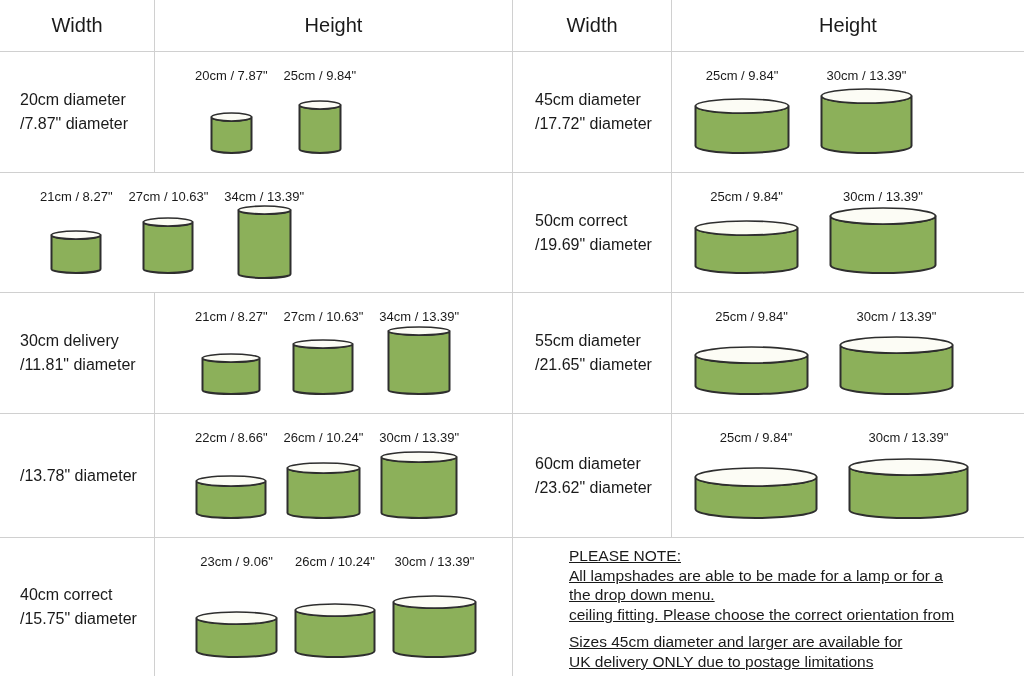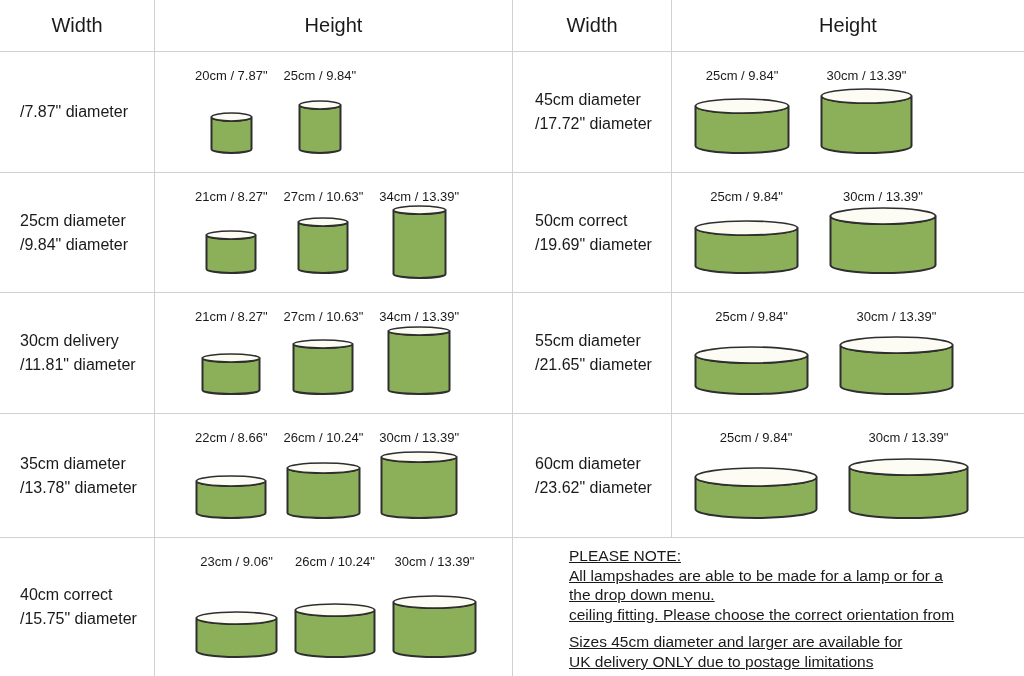--- a/index.html
+++ b/index.html
@@ -33,44 +33,41 @@
 <div class="sheet">
 
   <section class="size-table t0">
     <div class="thead">
       <div class="th th-width">Width</div>
       <div class="th th-height">Height</div>
     </div>
     <div class="tbody">
         <div class="trow" style="height: 121px;">
           <div class="cell-width">
+            <div class="wline">20cm diameter</div>
             <div class="wline">/7.87" diameter</div>
           </div>
           <div class="cell-height">
             <div class="shade">
               <div class="shade-label">20cm / 7.87"</div>
               <div class="shade-svg"><svg width="43" height="44" viewBox="0 0 43 44">
                   <path d="M 1.5 6 L 1.5 38 A 20 4 0 0 0 41.5 38 L 41.5 6 A 20 4 0 0 1 1.5 6 Z" fill="#8cb05a" stroke="#2e2e2e" stroke-width="2" stroke-linejoin="round"></path>
                   <ellipse cx="21.5" cy="6" rx="20" ry="4" fill="#fcfcf5" stroke="#2e2e2e" stroke-width="1.6"></ellipse>
                 </svg></div>
             </div>
             <div class="shade">
               <div class="shade-label">25cm / 9.84"</div>
               <div class="shade-svg"><svg width="44" height="56" viewBox="0 0 44 56">
                   <path d="M 1.5 6 L 1.5 50 A 20.5 4 0 0 0 42.5 50 L 42.5 6 A 20.5 4 0 0 1 1.5 6 Z" fill="#8cb05a" stroke="#2e2e2e" stroke-width="2" stroke-linejoin="round"></path>
                   <ellipse cx="22" cy="6" rx="20.5" ry="4" fill="#fcfcf5" stroke="#2e2e2e" stroke-width="1.6"></ellipse>
                 </svg></div>
             </div>
           </div>
         </div>
         <div class="trow" style="height: 120px;">
-          <div class="cell-width">
-            <div class="wline">25cm diameter</div>
-            <div class="wline">/9.84" diameter</div>
-          </div>
           <div class="cell-height">
             <div class="shade">
               <div class="shade-label">21cm / 8.27"</div>
               <div class="shade-svg"><svg width="52" height="46" viewBox="0 0 52 46">
                   <path d="M 1.5 6 L 1.5 40 A 24.5 4 0 0 0 50.5 40 L 50.5 6 A 24.5 4 0 0 1 1.5 6 Z" fill="#8cb05a" stroke="#2e2e2e" stroke-width="2" stroke-linejoin="round"></path>
                   <ellipse cx="26" cy="6" rx="24.5" ry="4" fill="#fcfcf5" stroke="#2e2e2e" stroke-width="1.6"></ellipse>
                 </svg></div>
             </div>
             <div class="shade">
               <div class="shade-label">27cm / 10.63"</div>
@@ -112,21 +109,20 @@
               <div class="shade-label">34cm / 13.39"</div>
               <div class="shade-svg"><svg width="64" height="71" viewBox="0 0 64 71">
                   <path d="M 1.5 6 L 1.5 65 A 30.5 4 0 0 0 62.5 65 L 62.5 6 A 30.5 4 0 0 1 1.5 6 Z" fill="#8cb05a" stroke="#2e2e2e" stroke-width="2" stroke-linejoin="round"></path>
                   <ellipse cx="32" cy="6" rx="30.5" ry="4" fill="#fcfcf5" stroke="#2e2e2e" stroke-width="1.6"></ellipse>
                 </svg></div>
             </div>
           </div>
         </div>
         <div class="trow" style="height: 124px;">
           <div class="cell-width">
-            <div class="wline">35cm diameter</div>
             <div class="wline">/13.78" diameter</div>
           </div>
           <div class="cell-height">
             <div class="shade">
               <div class="shade-label">22cm / 8.66"</div>
               <div class="shade-svg"><svg width="72" height="46" viewBox="0 0 72 46">
                   <path d="M 1.5 7 L 1.5 39 A 34.5 5 0 0 0 70.5 39 L 70.5 7 A 34.5 5 0 0 1 1.5 7 Z" fill="#8cb05a" stroke="#2e2e2e" stroke-width="2" stroke-linejoin="round"></path>
                   <ellipse cx="36" cy="7" rx="34.5" ry="5" fill="#fcfcf5" stroke="#2e2e2e" stroke-width="1.6"></ellipse>
                 </svg></div>
             </div>

